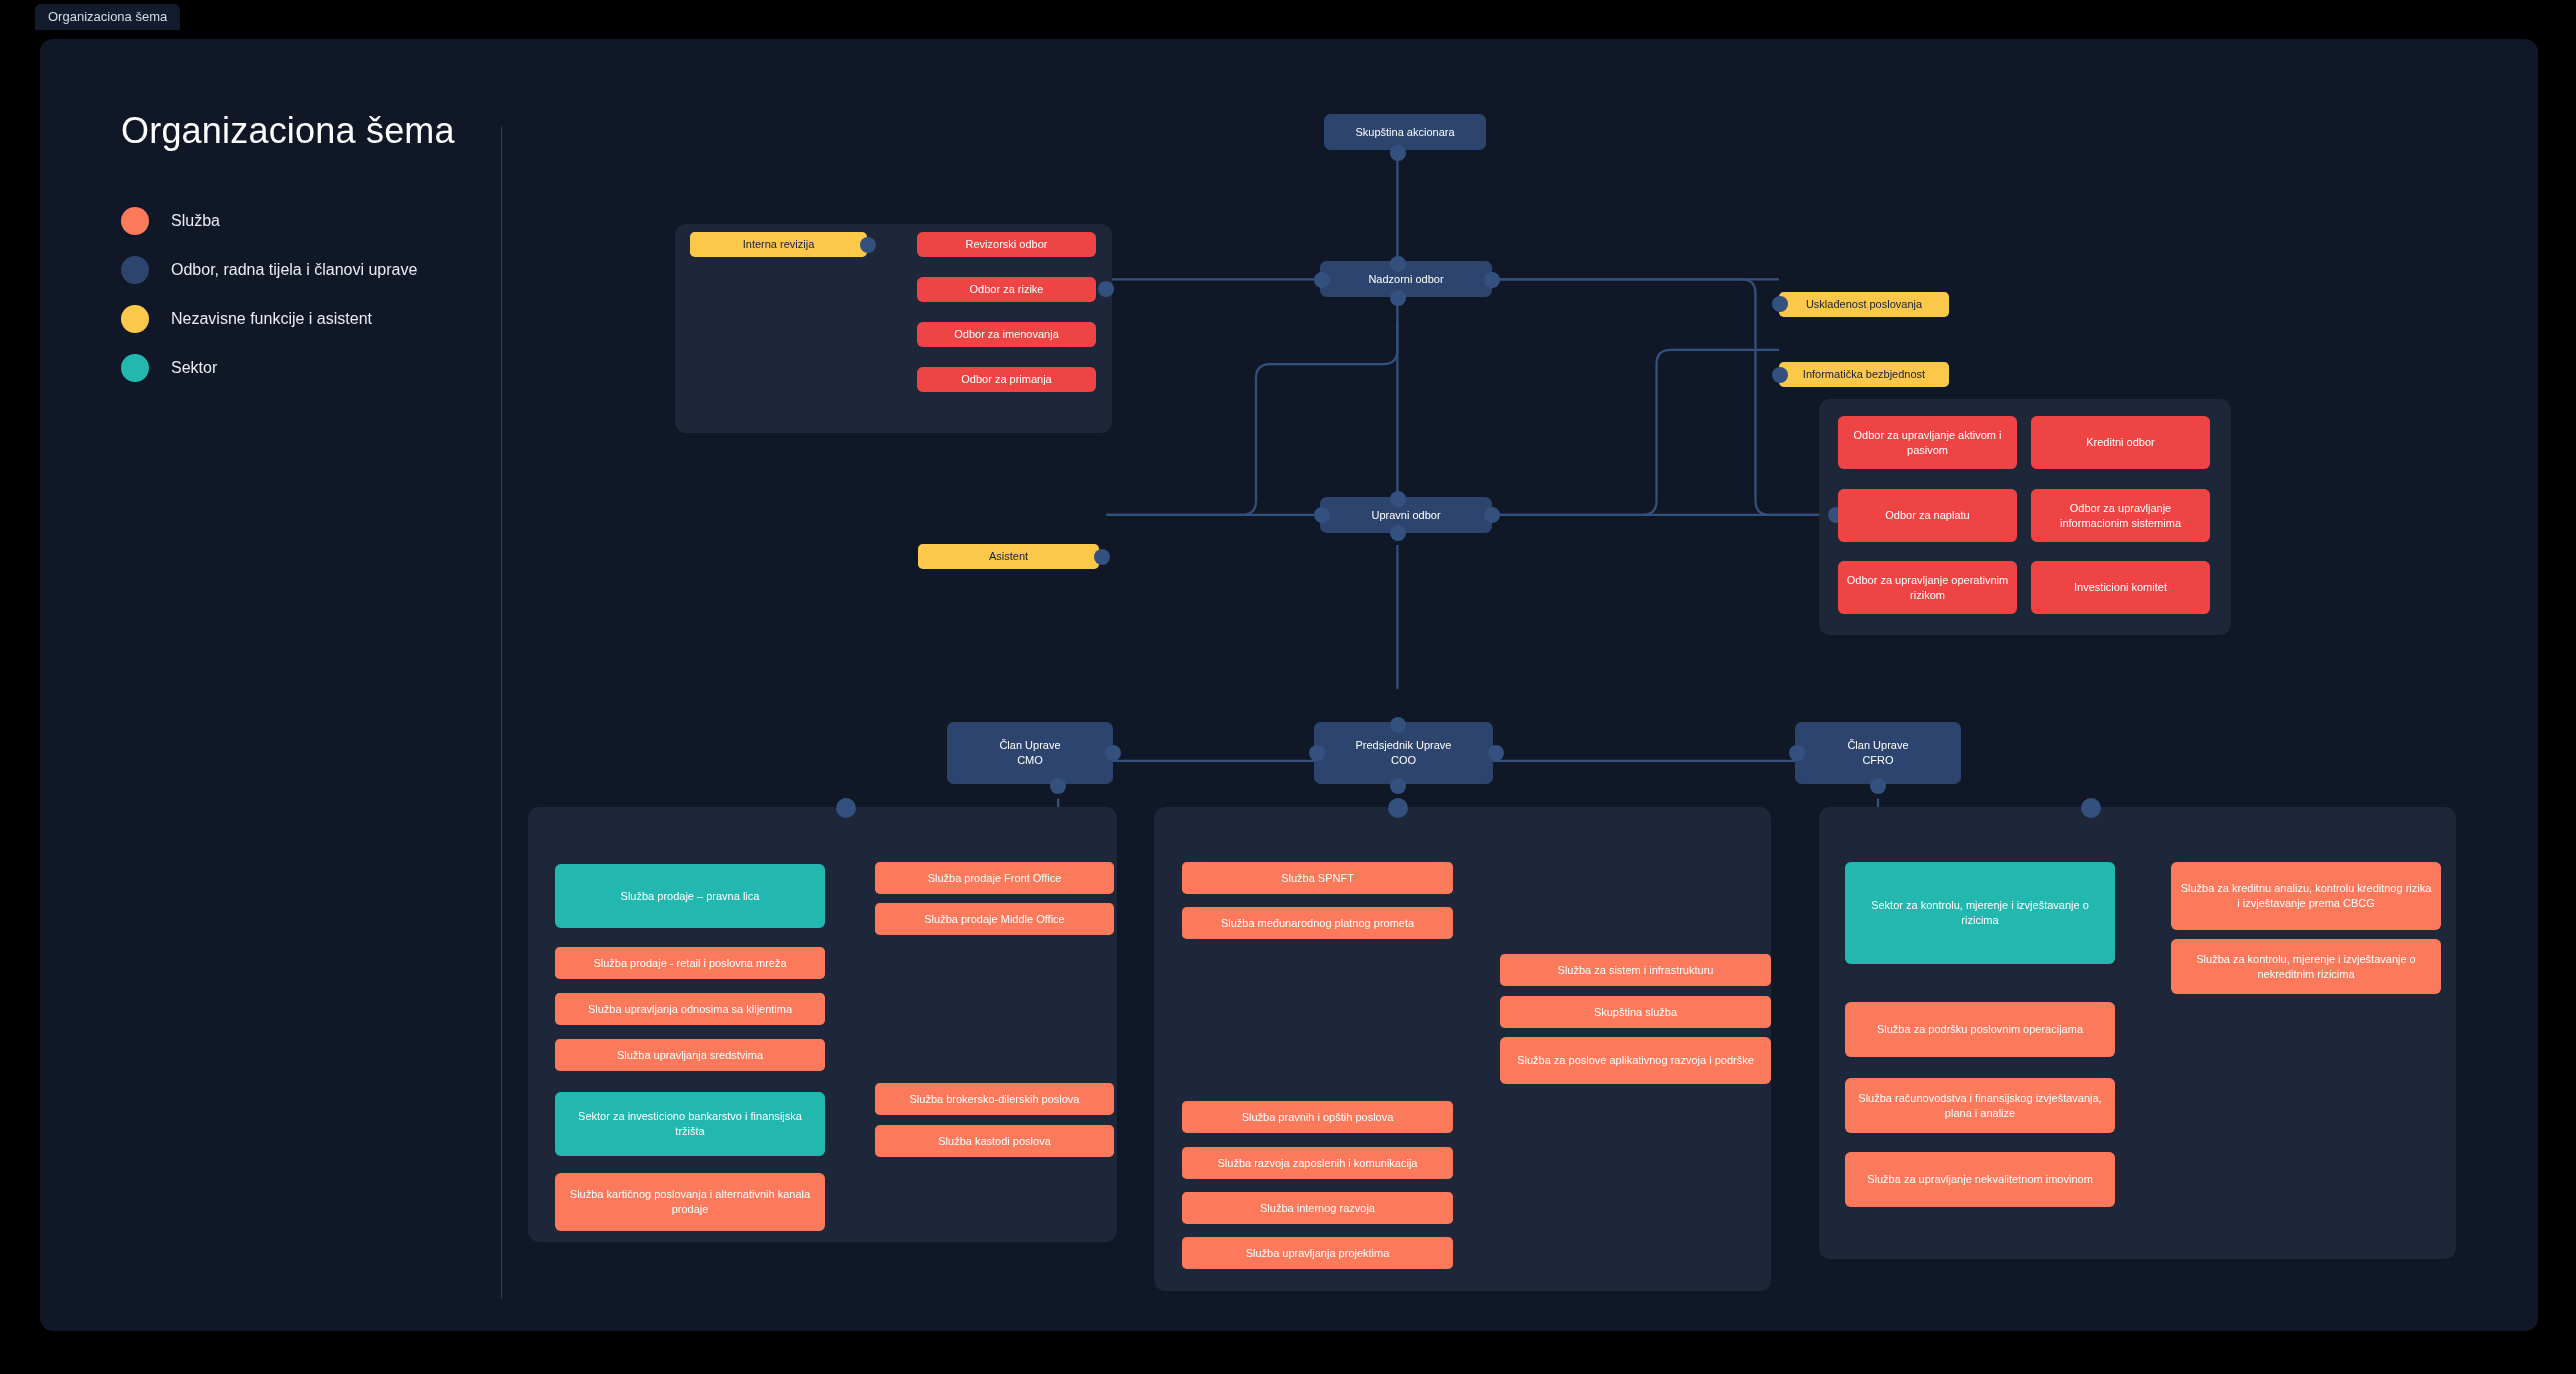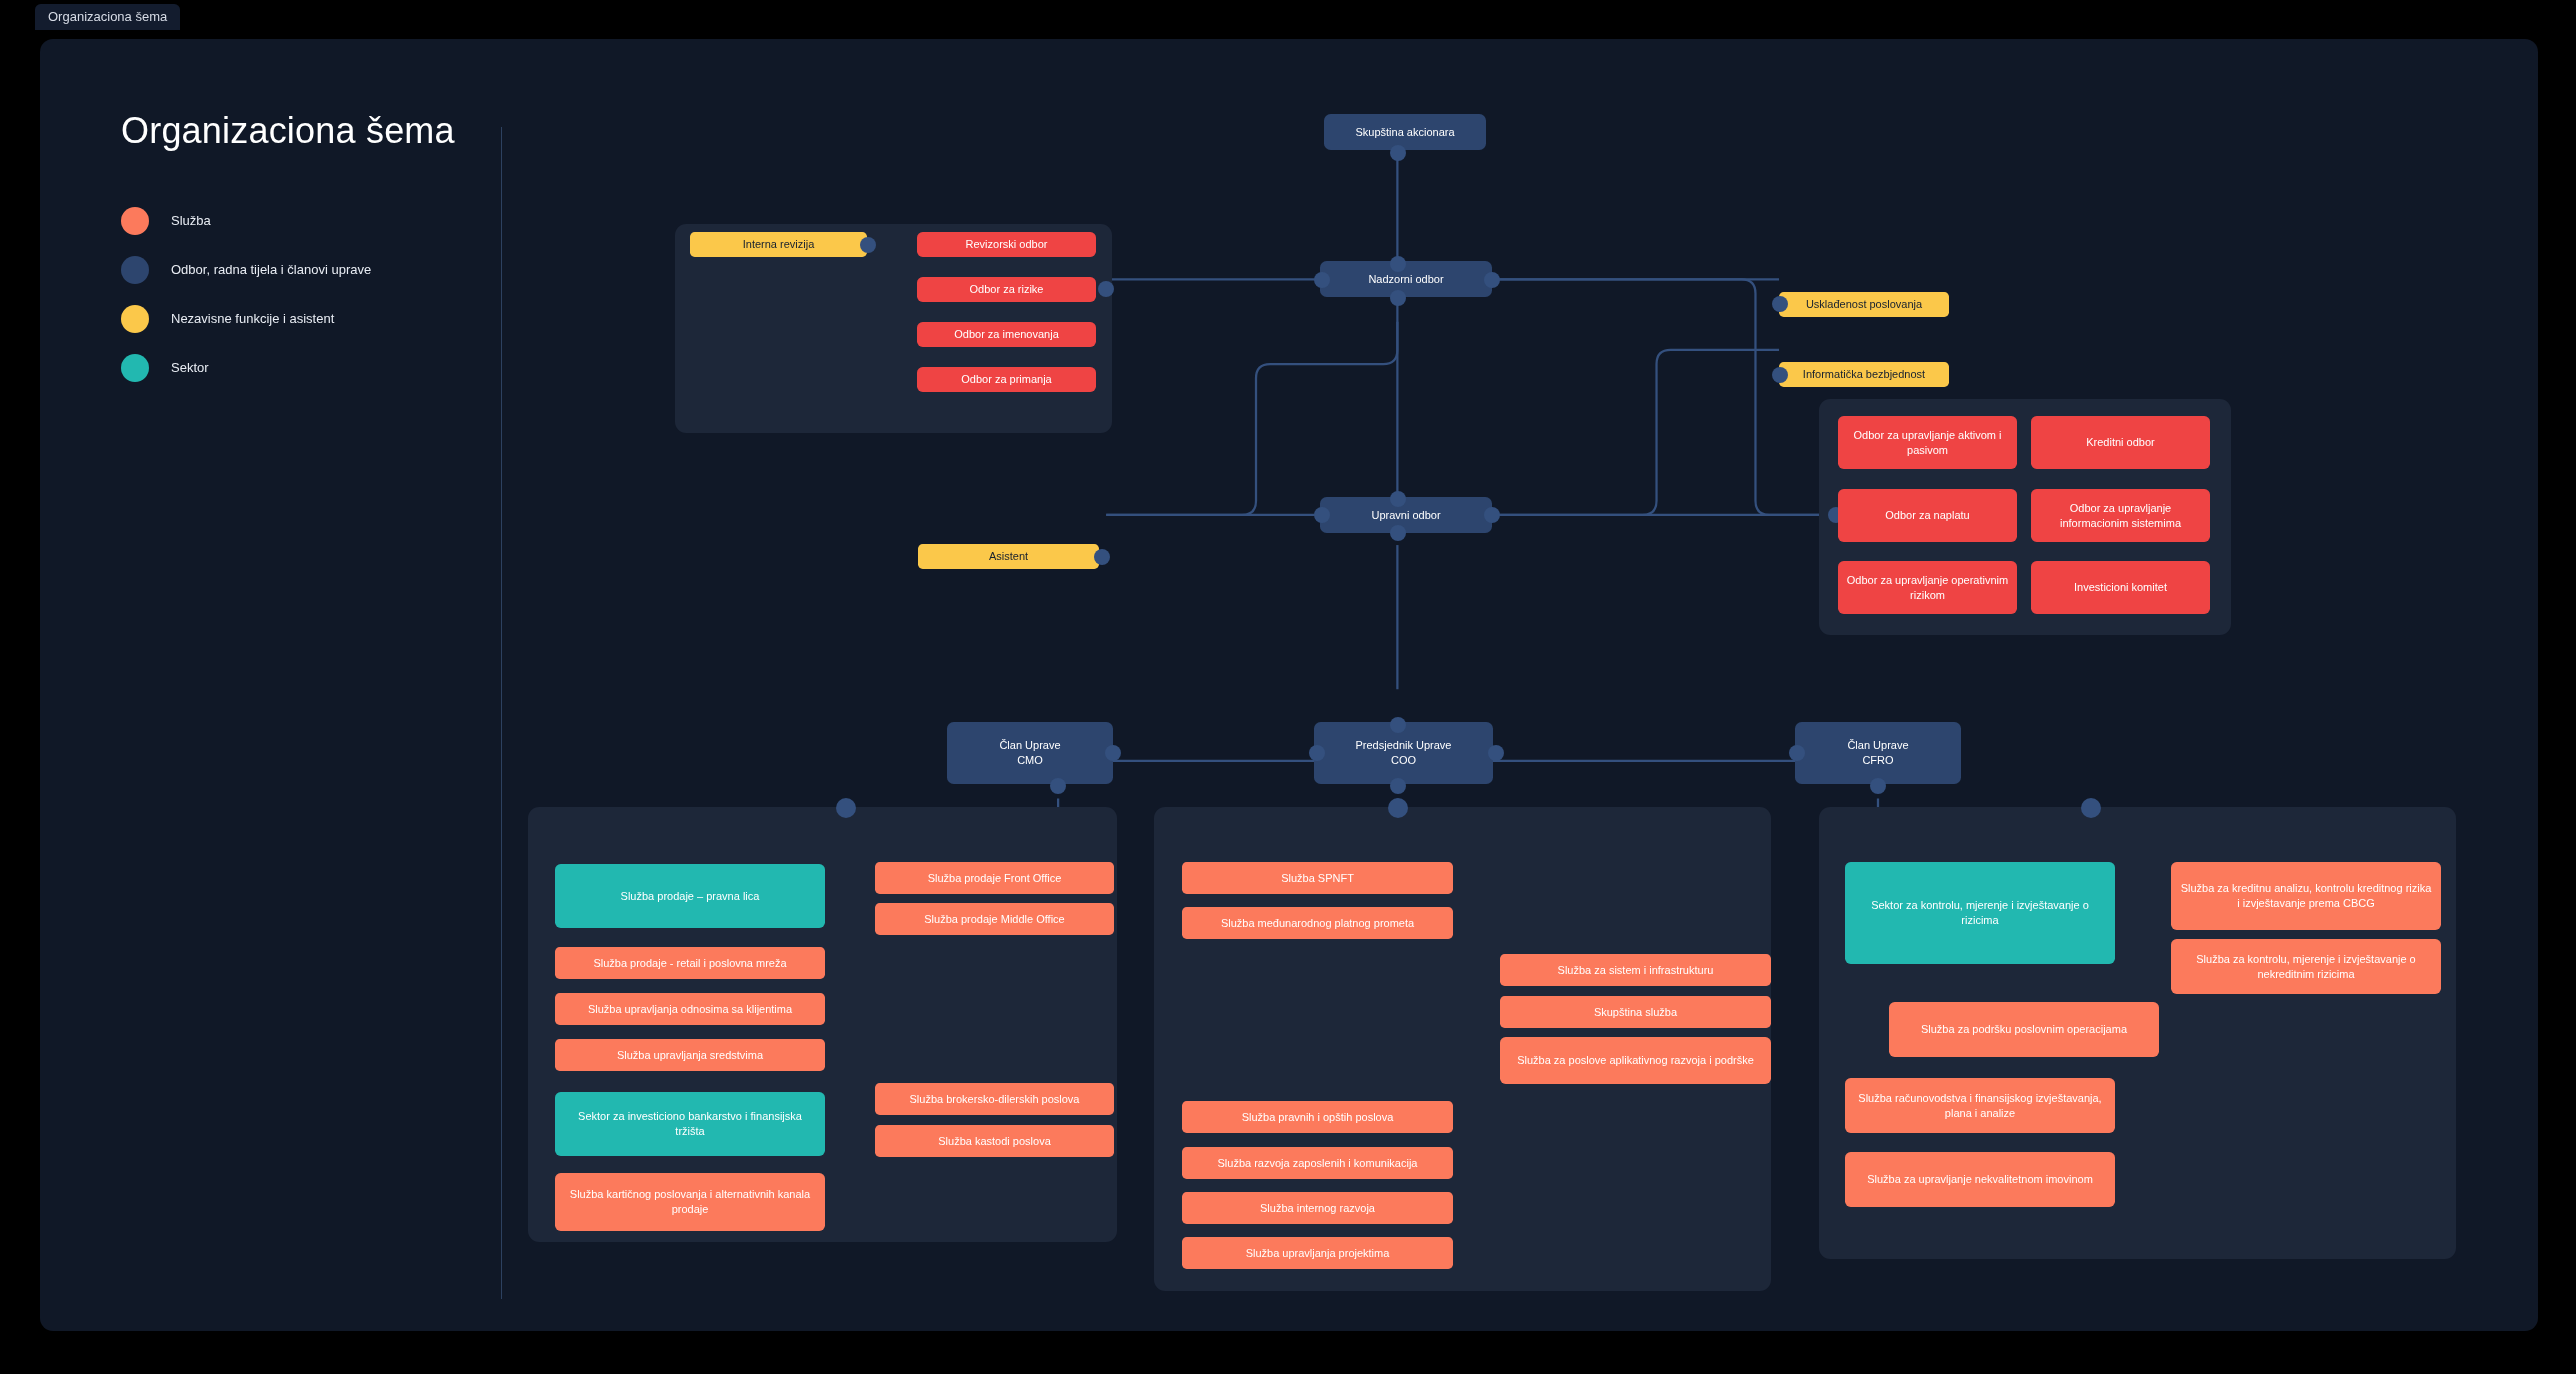--- a/index.html
+++ b/index.html
@@ -37,21 +37,21 @@
     color:#ffffff; font-size:36px; font-weight:400;
     letter-spacing:0.2px; white-space:nowrap;
   }
   .legend { margin-top:44px; }
   .legend-row { display:flex; align-items:center; height:49px; }
   .legend-dot {
     width:28px; height:28px; border-radius:50%;
     flex:0 0 28px;
   }
   .legend-label {
-    margin-left:22px; color:#e9edf4; font-size:13px;
+    margin-left:22px; color:#e9edf4; font-size:16px;
     white-space:nowrap;
   }
   .divider {
     position:absolute; left:461px; top:88px;
     width:0.9px; height:1172px;
     background:#2d4160;
   }
 
   
   .node {
@@ -330,21 +330,21 @@
     <div class="node coral" style="left:1460px; top:998px; width:271px; height:47px; border-radius:5.7px;">
       <span>Služba za poslove aplikativnog razvoja i podrške</span>
     </div>
 
     <div class="panel" style="left:1779px; top:768px; width:637px; height:452px;"></div>
     <div class="dot dot-lg" style="left:2041px; top:759px;"></div>
 
     <div class="node teal" style="left:1805px; top:823px; width:270px; height:102px; border-radius:5.7px;">
       <span>Sektor za kontrolu, mjerenje i izvještavanje o rizicima</span>
     </div>
-    <div class="node coral" style="left:1805px; top:963px; width:270px; height:55px; border-radius:5.7px;margin-left:44px;">
+    <div class="node coral" style="left:1805px; top:963px; width:270px; height:55px; border-radius:5.7px;">
       <span>Služba za podršku poslovnim operacijama</span>
     </div>
     <div class="node coral" style="left:1805px; top:1039px; width:270px; height:55px; border-radius:5.7px;">
       <span>Služba računovodstva i finansijskog izvještavanja, plana i analize</span>
     </div>
     <div class="node coral" style="left:1805px; top:1113px; width:270px; height:55px; border-radius:5.7px;">
       <span>Služba za upravljanje nekvalitetnom imovinom</span>
     </div>
 
     <div class="node coral" style="left:2131px; top:823px; width:270px; height:68px; border-radius:5.7px;">

